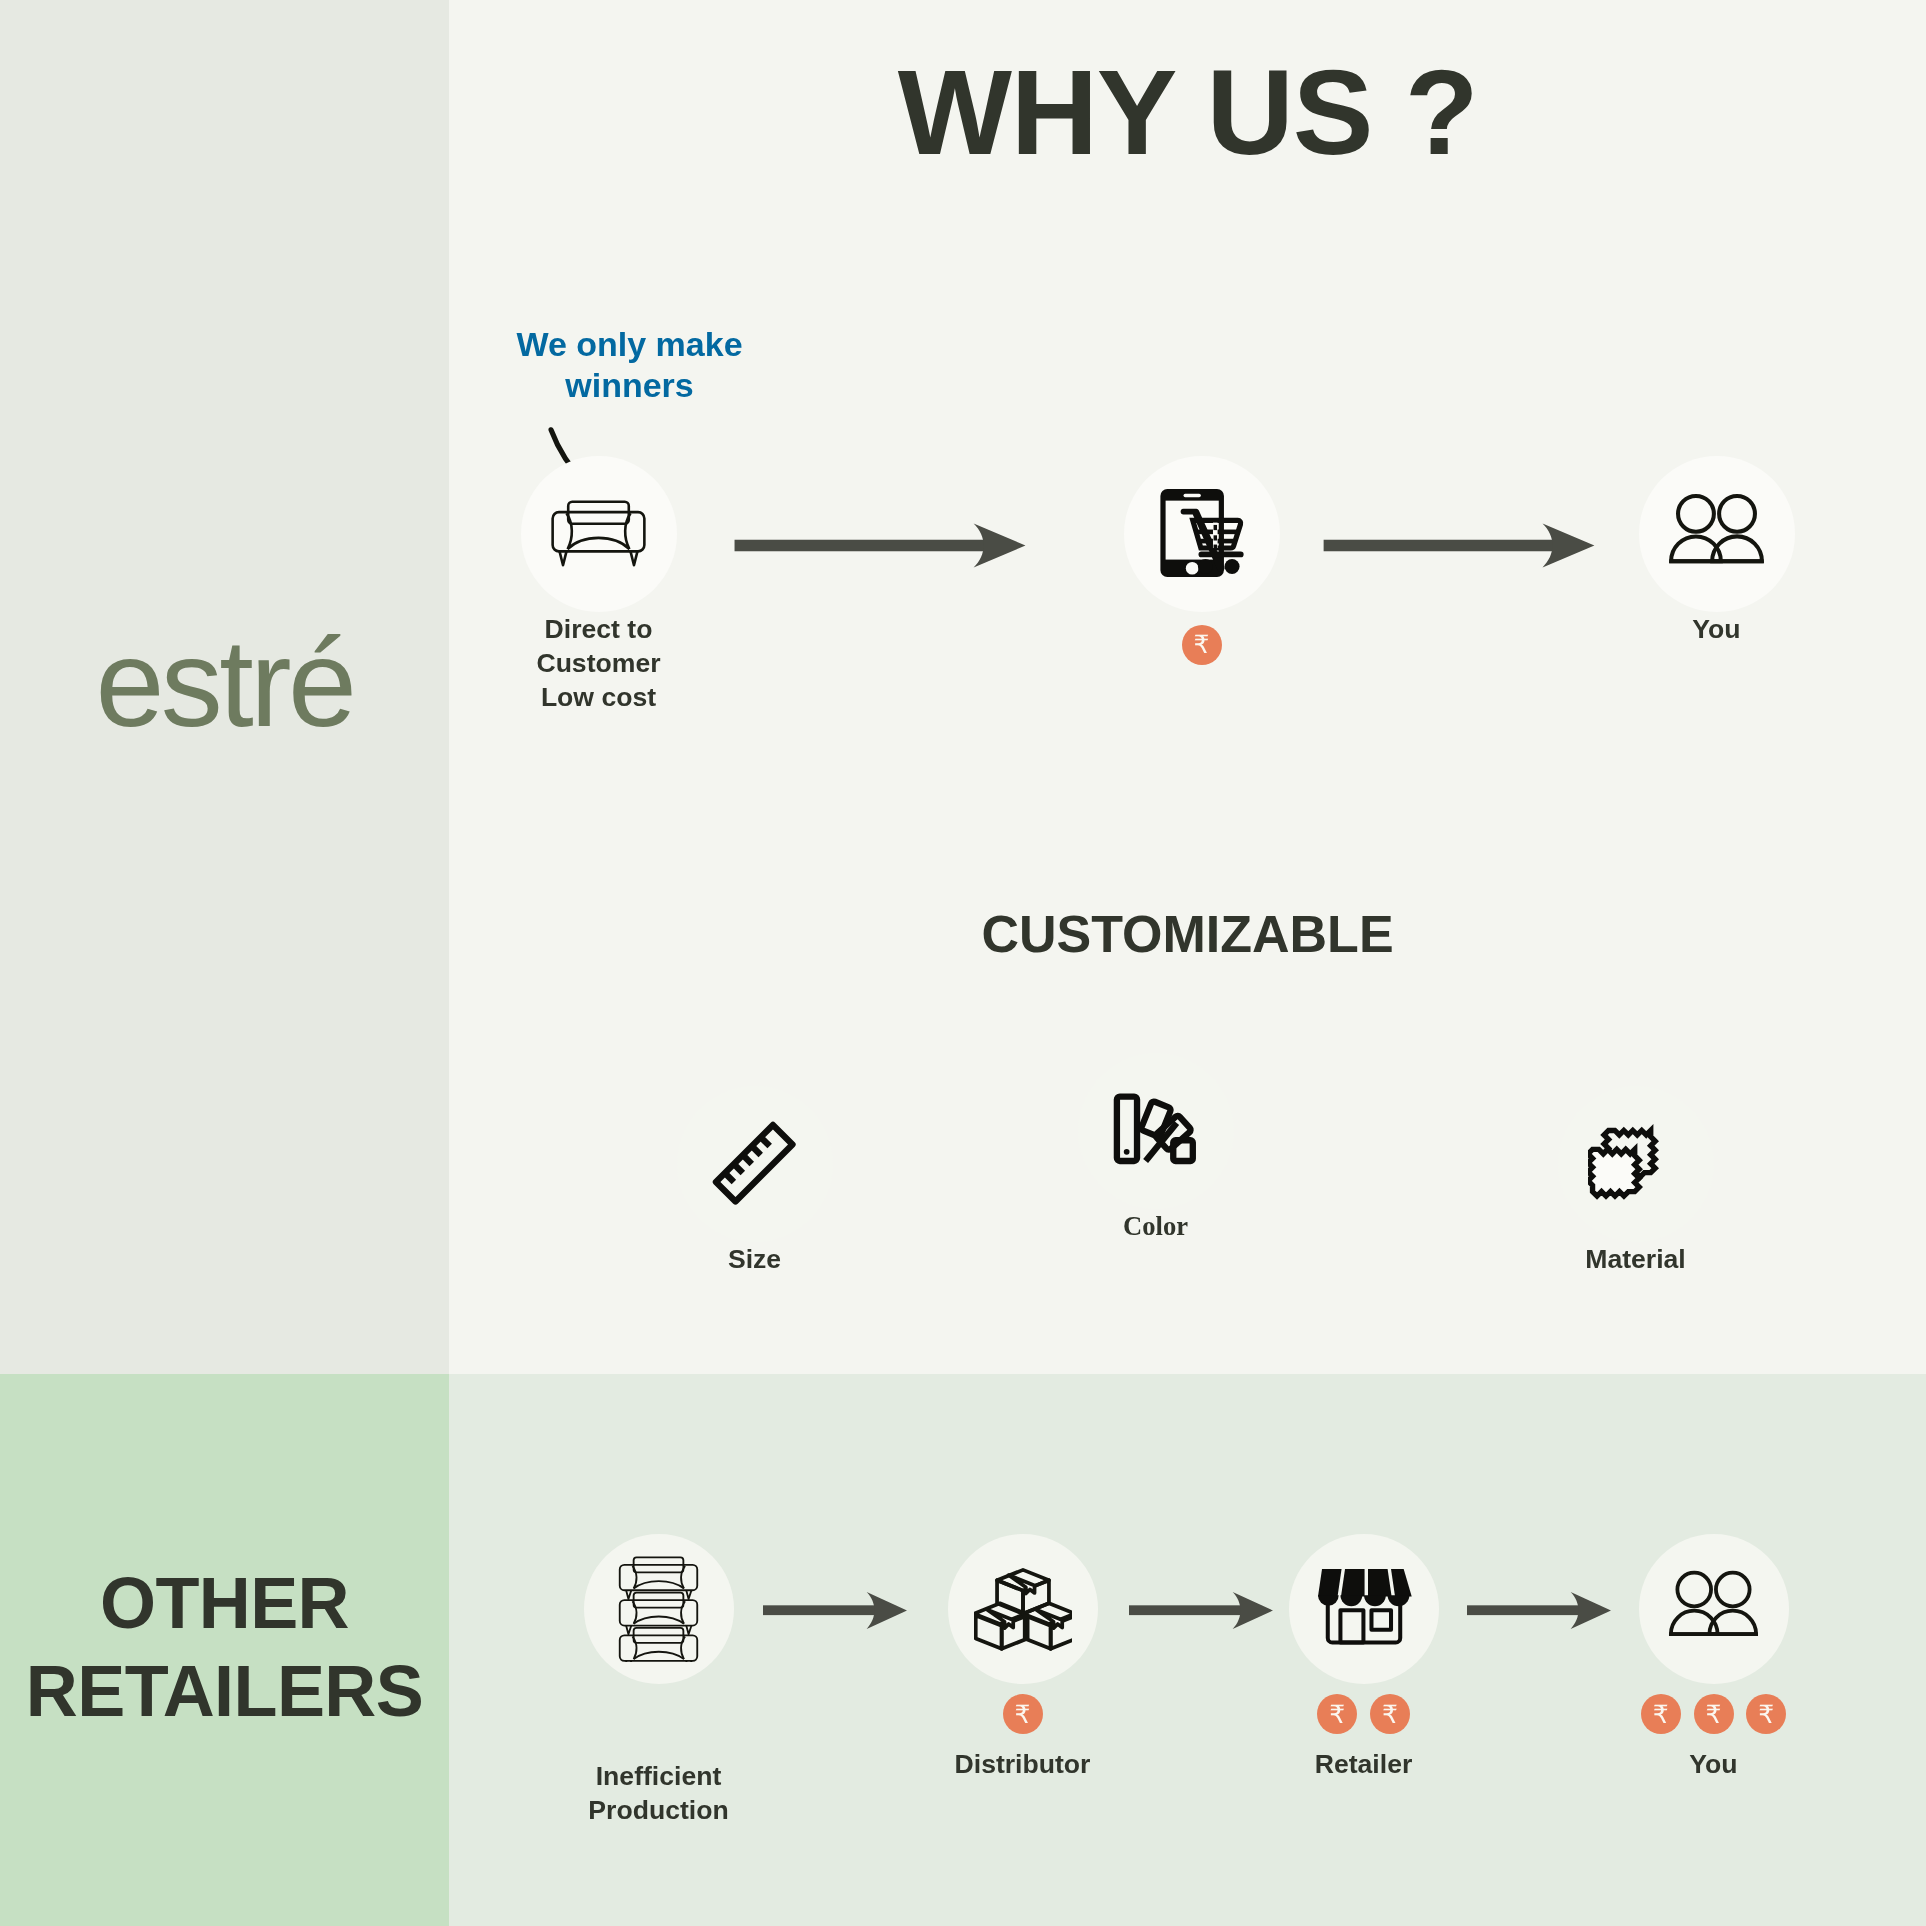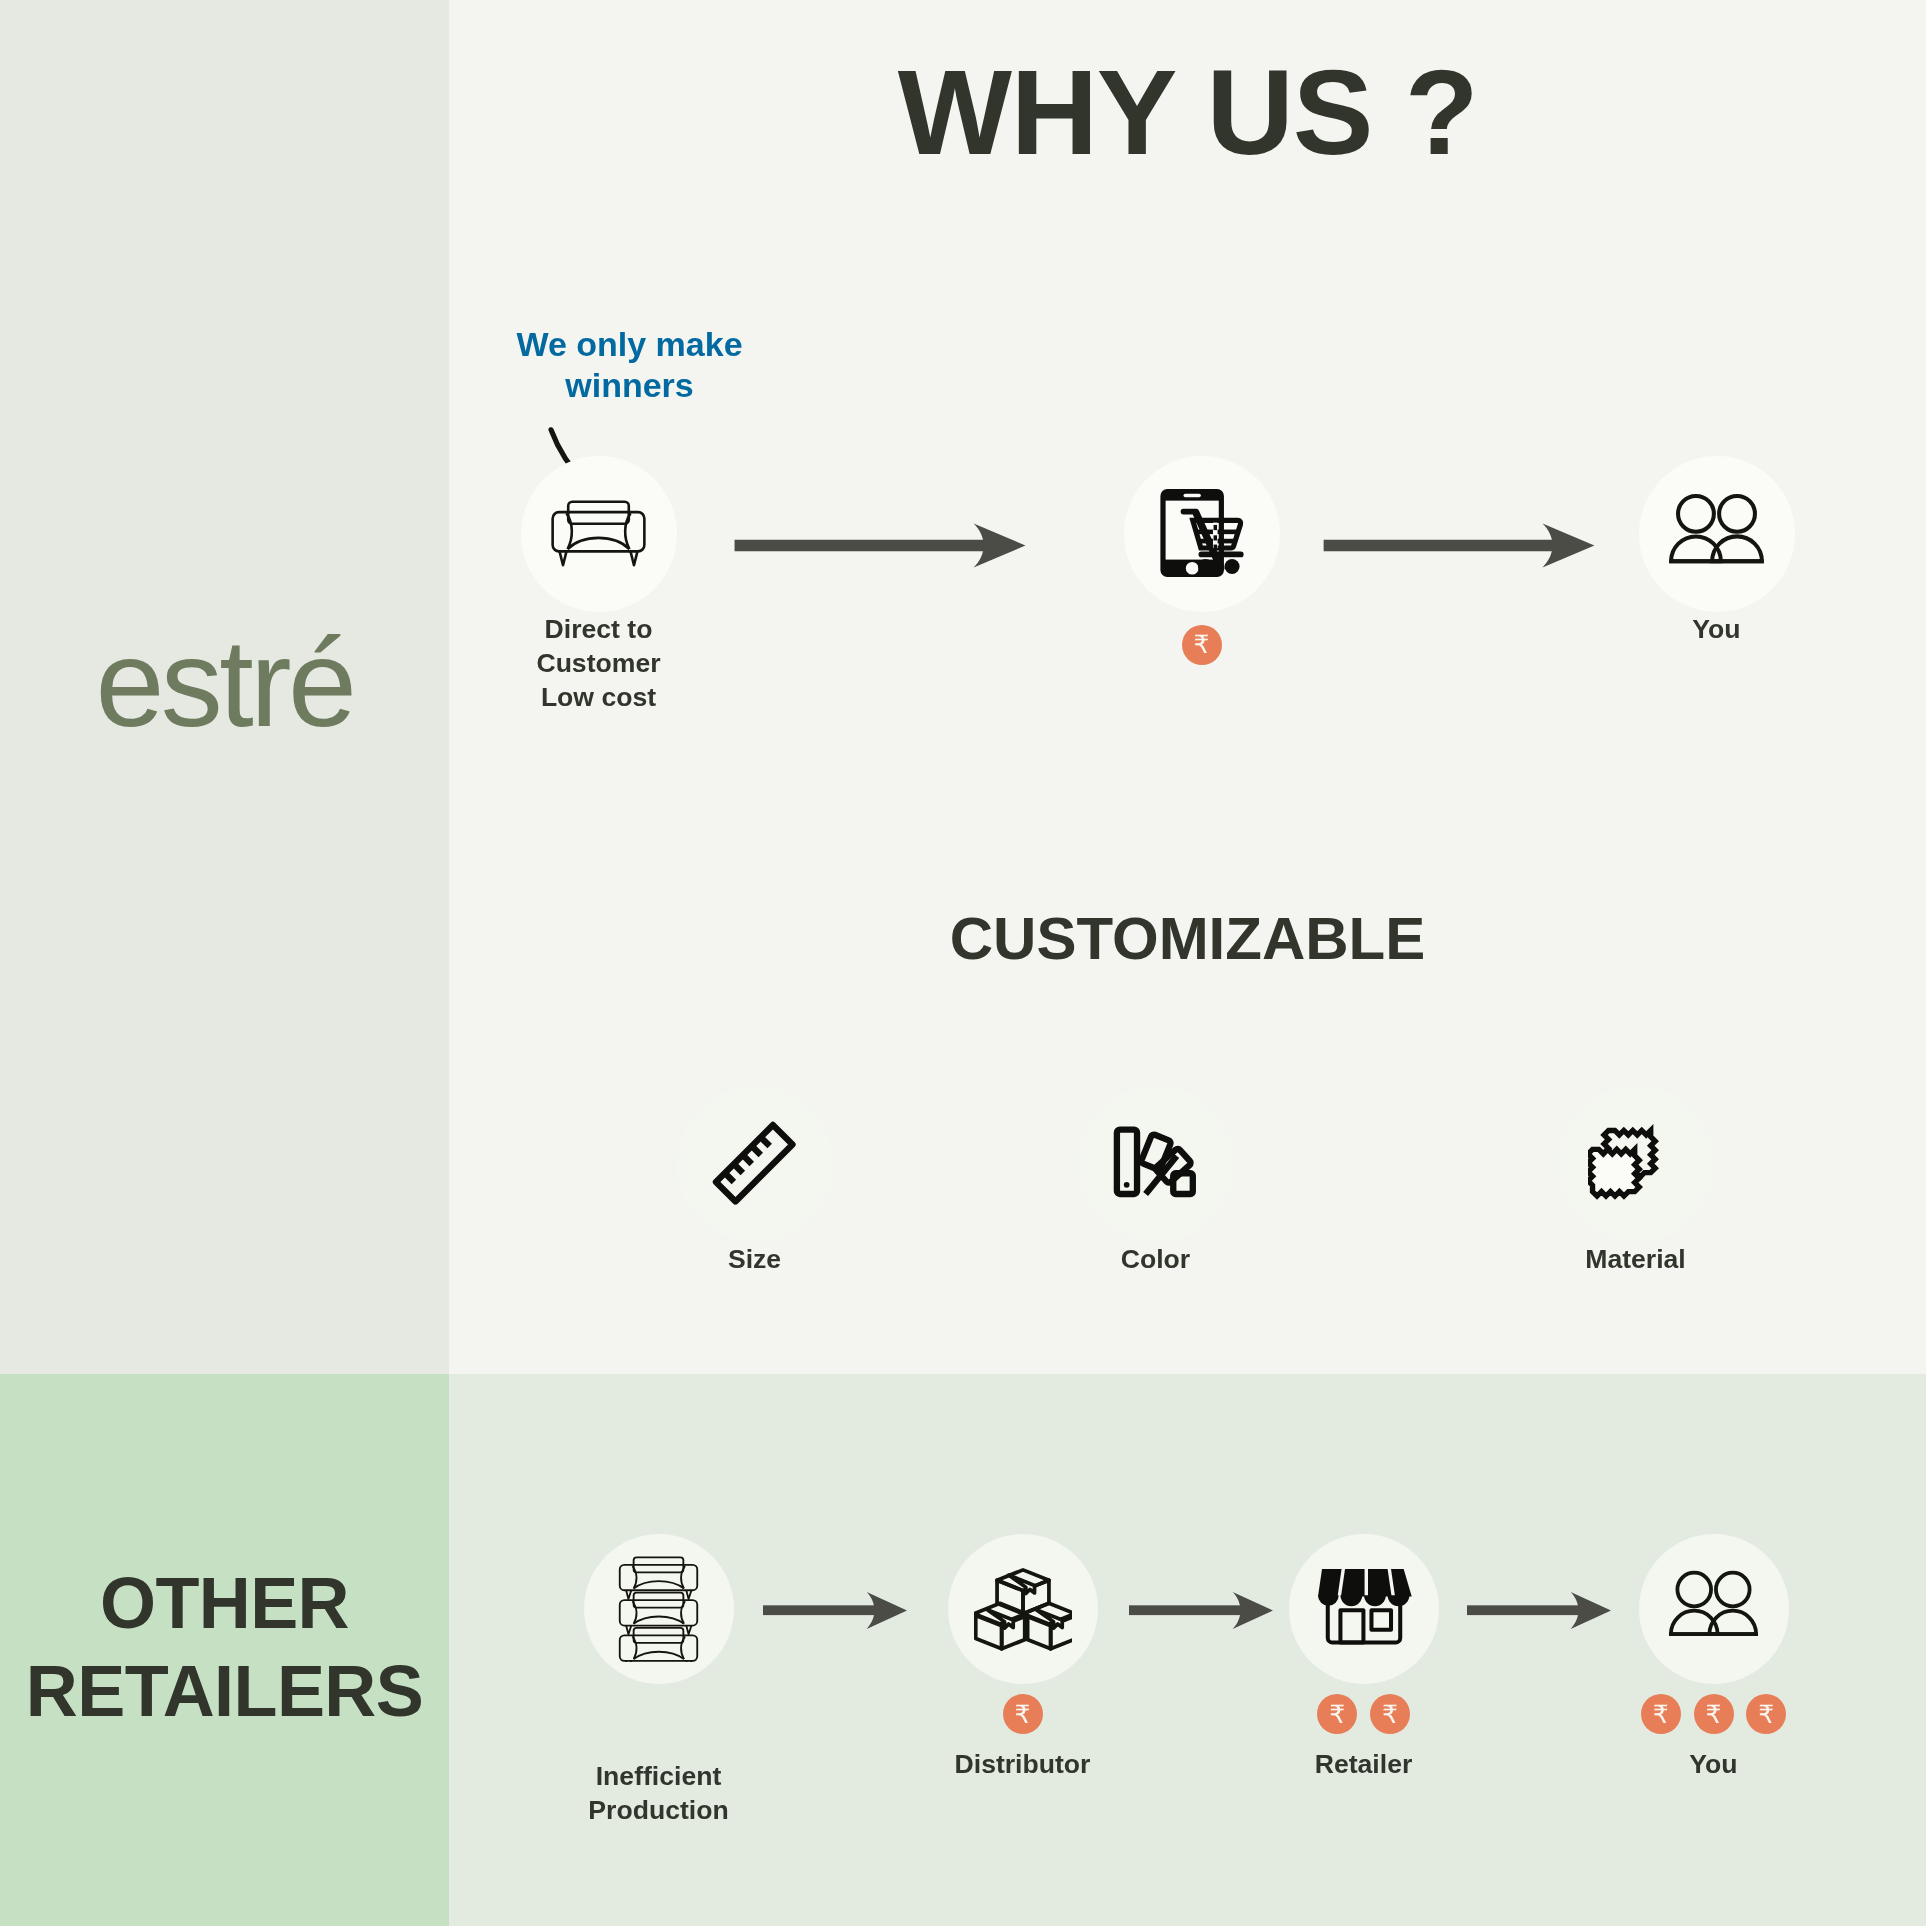--- a/index.html
+++ b/index.html
@@ -70,21 +70,21 @@
     line-height:1;
   }
 
   
   .arrow{position:absolute;}
 
   
   #customizable{
     position:absolute;left:449px;top:904px;width:1477px;
     text-align:center;
-    font-size:60px;font-weight:bold;color:#31352C;letter-spacing:0px;
+    font-size:52px;font-weight:bold;color:#31352C;letter-spacing:0px;
   }
 
   
   #annot-text{
     position:absolute;left:456px;top:324px;width:347px;
     text-align:center;
     font-size:34px;font-weight:bold;color:#0369a1;line-height:1.22;
   }
   #annot-arrow{position:absolute;left:543px;top:425px;}
 </style>
@@ -207,21 +207,21 @@
             <line x1="78" y1="58" x2="78" y2="80"></line>
             <line x1="100" y1="58" x2="100" y2="80"></line>
             <line x1="122" y1="58" x2="122" y2="80"></line>
           </g>
         </svg>
       </span>
     </div>
     <div class="nlabel">Size</div>
   </div>
 
-  <div class="node" style="left:1060px;top:1086px;width:191px;">
+  <div class="node" style="left:1060px;top:1053px;width:191px;font-family:Liberation Serif, serif;">
     <div class="circle tinted">
       <span>
         <svg width="92" height="87" viewBox="0 0 160 150">
           <g fill="none" stroke="#0E0E0C" stroke-width="11" stroke-linejoin="round">
             <rect x="12" y="16" width="35" height="112" rx="5"></rect>
             <rect x="62" y="28" width="36" height="54" rx="5" transform="rotate(22 80 55)"></rect>
             <rect x="92" y="52" width="36" height="54" rx="5" transform="rotate(48 110 79)"></rect>
             <rect x="110" y="92" width="34" height="36" rx="4"></rect>
             <path d="M62 128 L 116 62"></path>
           </g>

